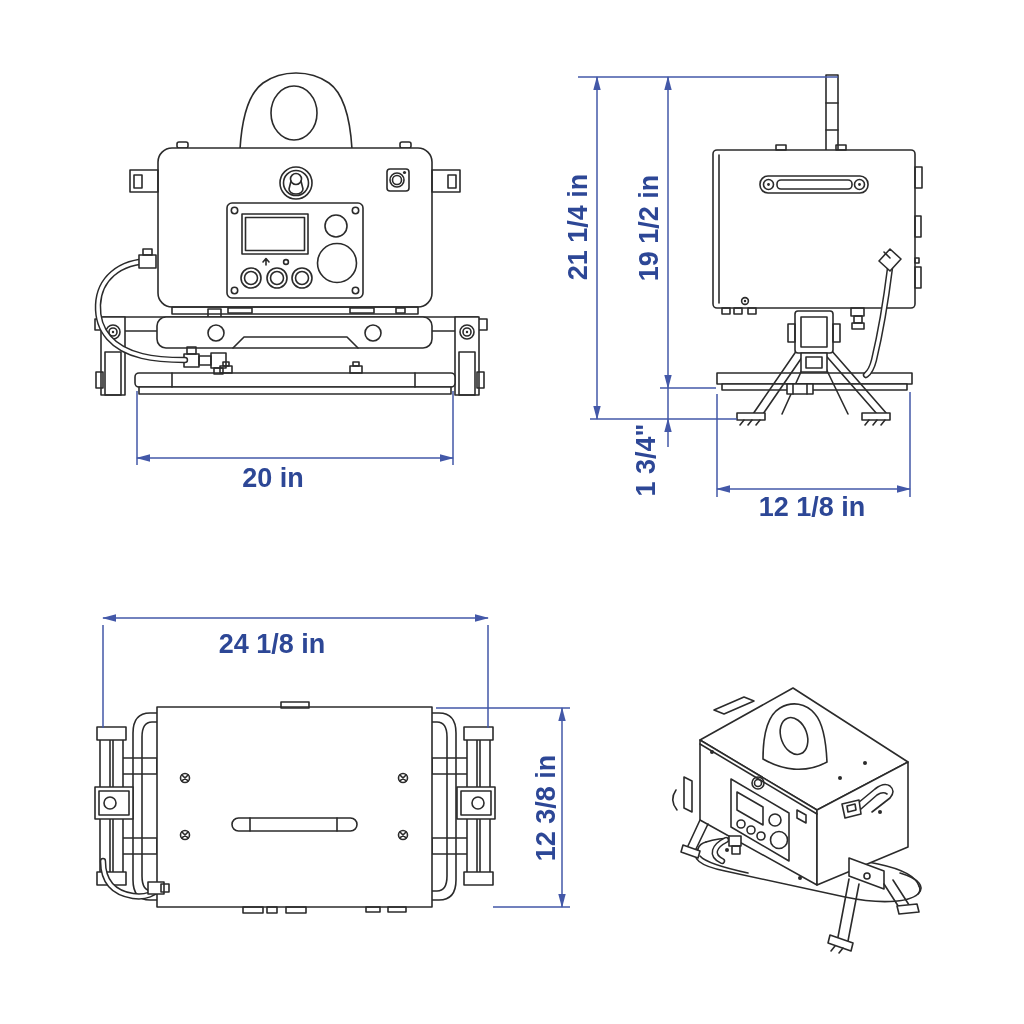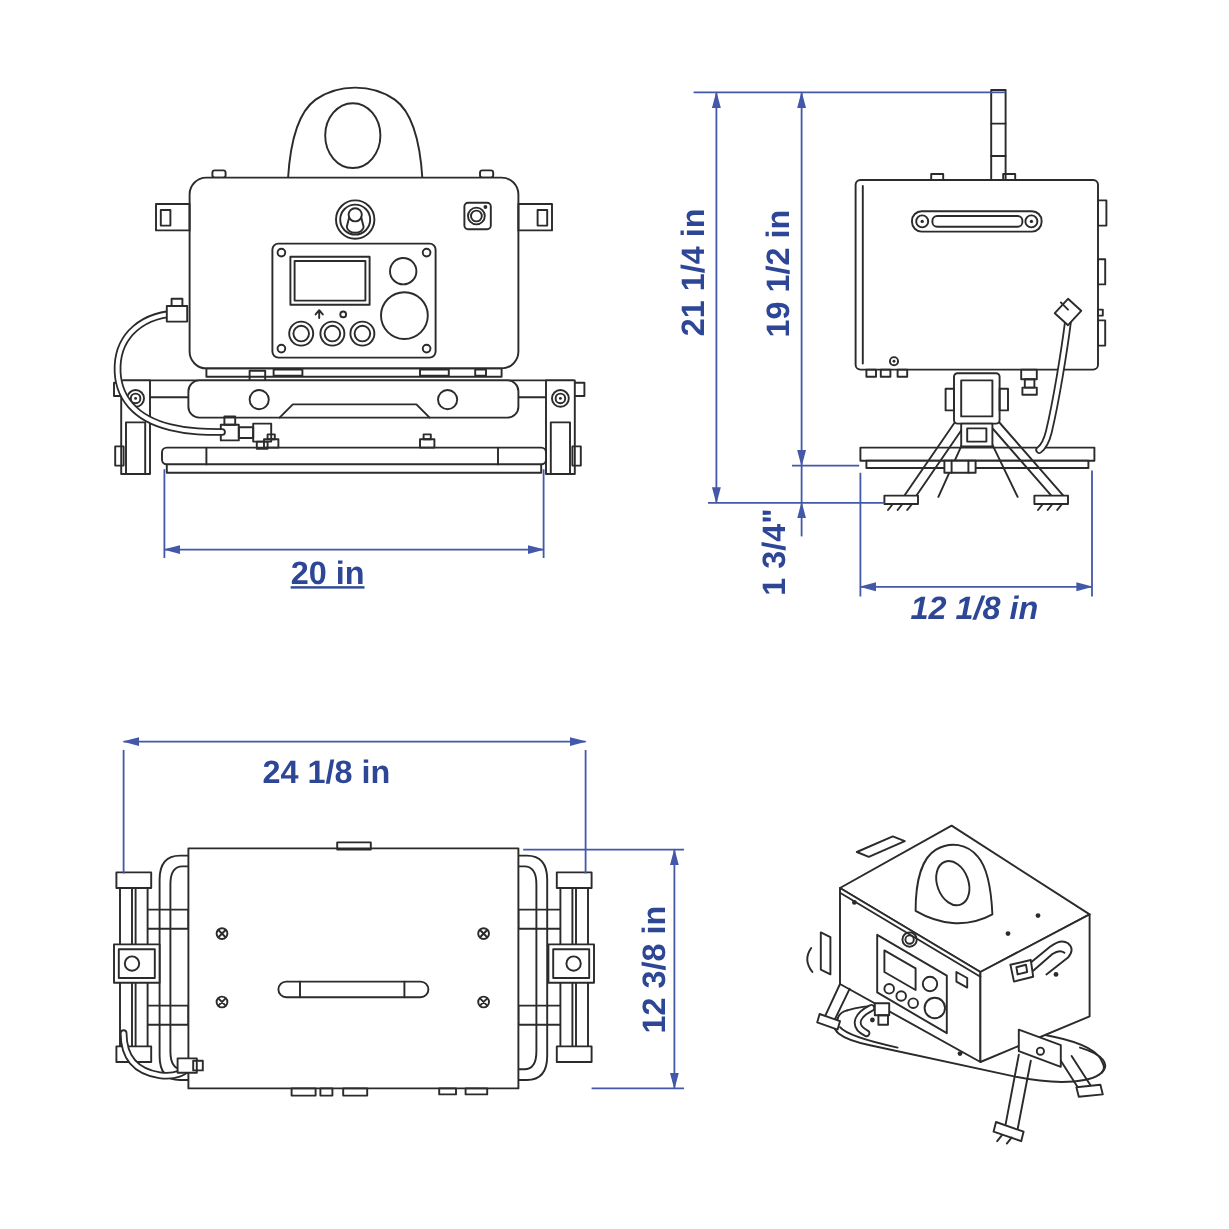--- a/index.html
+++ b/index.html
@@ -359,27 +359,27 @@
   </g>
 
   <g class="dims">
     <path d="M103 625 V728 M488 625 V728"></path>
     <line x1="103" y1="618" x2="488" y2="618" marker-start="url(#arr)" marker-end="url(#arr)"></line>
     <path d="M436 708 H570 M493 907 H570"></path>
     <line x1="562" y1="708" x2="562" y2="907" marker-start="url(#arr)" marker-end="url(#arr)"></line>
   </g>
 </svg>
 
-<div class="dim-label" style="left:273px;top:478px;text-decoration:underline;">20 in</div>
+<div class="dim-label" style="left:273px;top:478px;">20 in</div>
 
 <div class="dim-label v" style="left:578px;top:227px;">21 1/4 in</div>
 
 <div class="dim-label v" style="left:649px;top:228px;">19 1/2 in</div>
 
 <div class="dim-label v" style="left:646px;top:460px;">1 3/4"</div>
 
-<div class="dim-label" style="left:812px;top:507px;font-style:italic;">12 1/8 in</div>
+<div class="dim-label" style="left:812px;top:507px;">12 1/8 in</div>
 
 <div class="dim-label" style="left:272px;top:598px;margin-top:46px;">24 1/8 in</div>
 
 <div class="dim-label v" style="left:546px;top:808px;">12 3/8 in</div>
 
 </div>
 
 </body></html>

